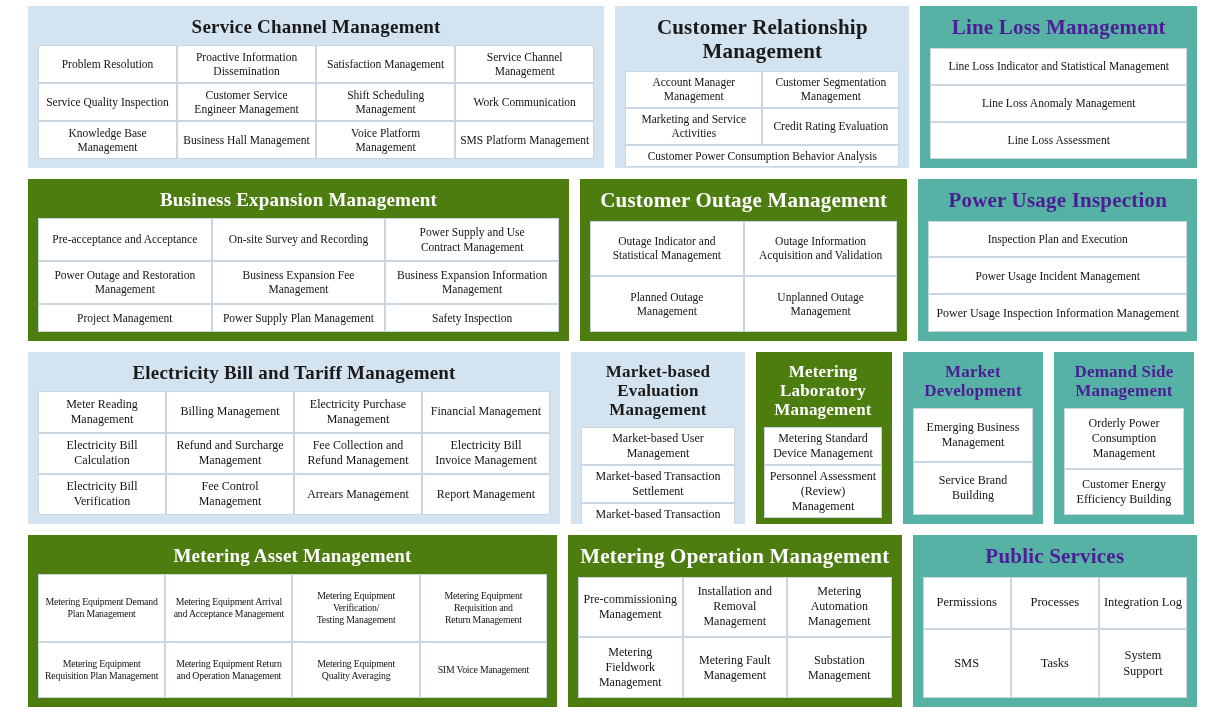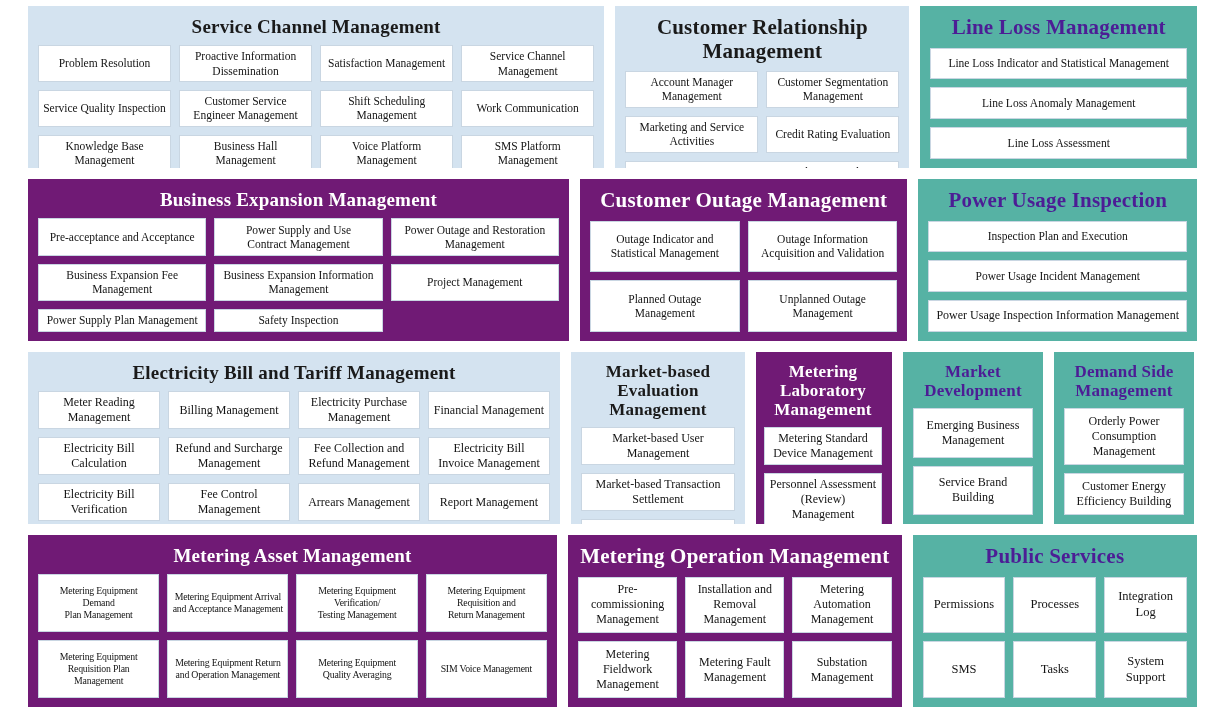--- a/index.html
+++ b/index.html
@@ -25,41 +25,40 @@
   .row-3 { height: 172px; }
   .row-4 { height: 172px; }
 
   .panel {
     display: flex;
     flex-direction: column;
     padding: 7px 10px 9px 10px;
     overflow: hidden;
   }
   .panel.lightblue { background: #d4e3f0; }
-  .panel.darkblue  { background: #701a75; }
+  .panel.darkblue  { background: #4d7c0f; }
   .panel.green     { background: #56b2a4; }
 
   .panel-title {
     text-align: center;
     font-weight: bold;
     line-height: 1.12;
     margin: 3px 0 8px 0;
     letter-spacing: .2px;
   }
   .panel.lightblue > .panel-title { color: #1a1a1a; }
   .panel.darkblue  > .panel-title { color: #ffffff; }
   .panel.green     > .panel-title { color: #4c1d95; }
 
   .t-xl  { font-size: 19px; }
   .t-lg  { font-size: 21px; }
   .t-md  { font-size: 17px; }
 
   .grid {
     display: grid;
-    gap: 8px;
     flex: 1 1 auto;
     align-content: stretch;
   }
   .g2 { grid-template-columns: repeat(2, 1fr); }
   .g3 { grid-template-columns: repeat(3, 1fr); }
   .g4 { grid-template-columns: repeat(4, 1fr); }
   .g1 { grid-template-columns: 1fr; }
 
   .cell {
     background: #ffffff;
@@ -148,20 +147,21 @@
       </div>
     </section>
   </div>
 
   <div class="row row-2">
 
     <section class="panel darkblue w-r2-main">
       <h2 class="panel-title t-xl">Business Expansion Management</h2>
       <div class="grid g3">
         <div class="cell">Pre-acceptance and Acceptance</div>
+        <div class="cell">On-site Survey and Recording</div>
         <div class="cell">Power Supply and Use
 Contract Management</div>
         <div class="cell">Power Outage and Restoration
 Management</div>
         <div class="cell">Business Expansion Fee Management</div>
         <div class="cell">Business Expansion Information
 Management</div>
         <div class="cell">Project Management</div>
         <div class="cell">Power Supply Plan Management</div>
         <div class="cell">Safety Inspection</div>

